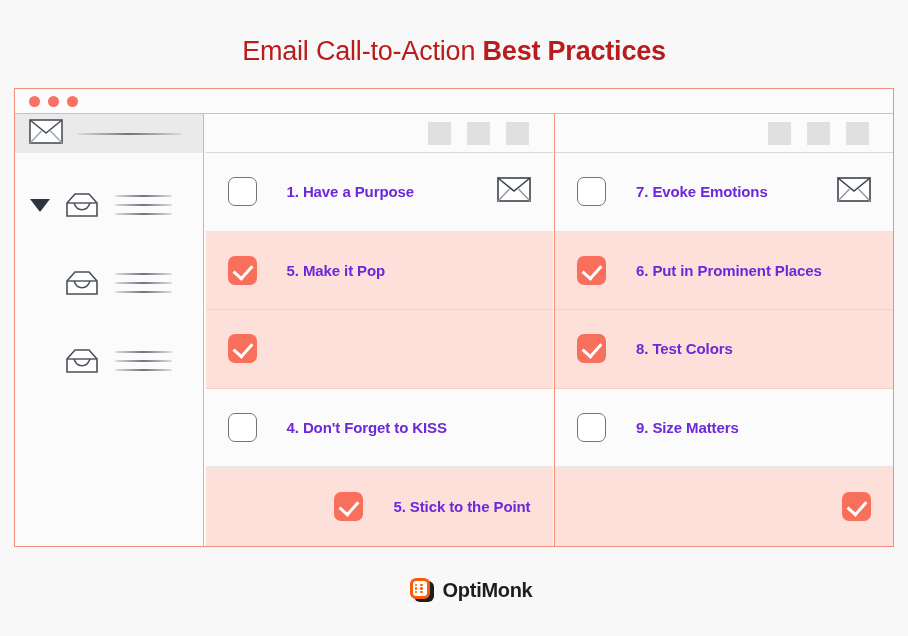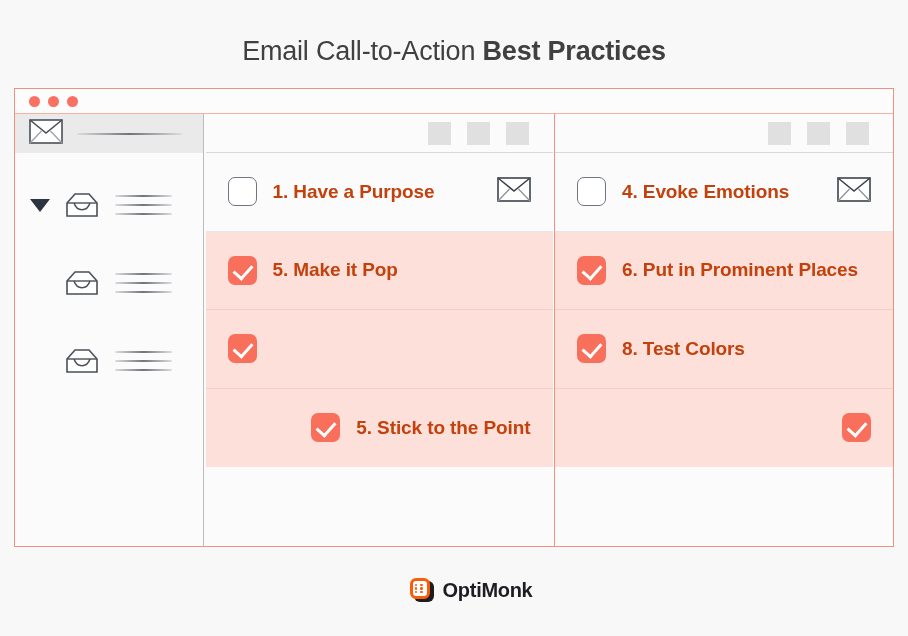--- a/index.html
+++ b/index.html
@@ -20,21 +20,21 @@
   }
 
   
   .title {
     position: absolute;
     top: 36px;
     left: 0;
     width: 908px;
     text-align: center;
     font-size: 27px;
-    color: #404040;
+    color: #b91c1c;
     letter-spacing: -0.2px;
     white-space: nowrap;
   }
   .title .light { font-weight: 400; }
   .title .bold  { font-weight: 700; }
 
   
   .card {
     position: absolute;
     left: 14px;
@@ -188,24 +188,24 @@
     content: "";
     position: absolute;
     left: 9px; top: 5px;
     width: 9px; height: 15px;
     border: solid #ffffff;
     border-width: 0 3px 3px 0;
     transform: rotate(42deg);
   }
 
   .row-label {
-    margin-left: 16px;
-    font-size: 19px;
+    margin-left: 30px;
+    font-size: 15px;
     font-weight: 700;
-    color: #c2410c;
+    color: #6d28d9;
     letter-spacing: -0.1px;
     white-space: nowrap;
   }
 
   .row-env {
     margin-left: auto;
   }
 
   
   .footer {
@@ -366,57 +366,65 @@
 
       <div class="row checked">
         <span class="cb on"></span>
         <span class="row-label">5. Make it Pop</span>
       </div>
 
       <div class="row checked">
         <span class="cb on"></span>
       </div>
 
+      <div class="row">
+        <span class="cb off"></span>
+        <span class="row-label">4. Don't Forget to KISS</span>
+      </div>
 
       <div class="row checked last">
         <span class="cb on"></span>
         <span class="row-label">5. Stick to the Point</span>
       </div>
     </div>
 
     <div class="col col-right">
       <div class="col-toolbar">
         <span class="tb-sq"></span>
         <span class="tb-sq"></span>
         <span class="tb-sq"></span>
       </div>
 
       <div class="row">
         <span class="cb off"></span>
-        <span class="row-label">4. Evoke Emotions</span>
+        <span class="row-label">7. Evoke Emotions</span>
         <span class="row-env">
           <svg width="34" height="25" viewBox="0 0 34 25">
             <rect x="1" y="1" width="32" height="23" fill="#ffffff" stroke="#3d434b" stroke-width="1.6"></rect>
             <path d="M1 1 L17 14 L33 1" fill="none" stroke="#3d434b" stroke-width="1.6"></path>
             <path d="M1 24 L12.5 12" fill="none" stroke="#8d939b" stroke-width="1.3"></path>
             <path d="M33 24 L21.5 12" fill="none" stroke="#8d939b" stroke-width="1.3"></path>
           </svg>
         </span>
       </div>
 
       <div class="row checked">
         <span class="cb on"></span>
         <span class="row-label">6. Put in Prominent Places</span>
       </div>
 
       <div class="row checked">
         <span class="cb on"></span>
         <span class="row-label">8. Test Colors</span>
       </div>
 
+      <div class="row">
+        <span class="cb off"></span>
+        <span class="row-label">9. Size Matters</span>
+      </div>
 
       <div class="row checked last">
         <span class="cb on"></span>
       </div>
     </div>
 
   </div>
 
   <div class="footer">
     <span class="logo-mark">

